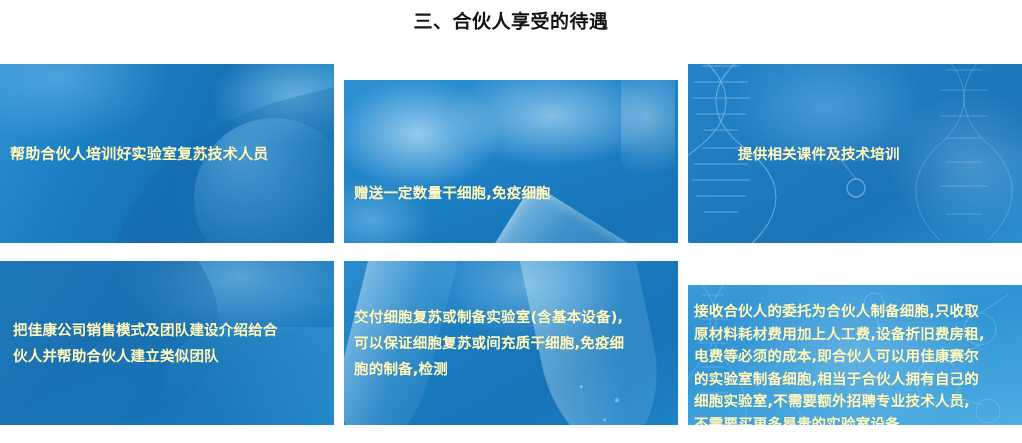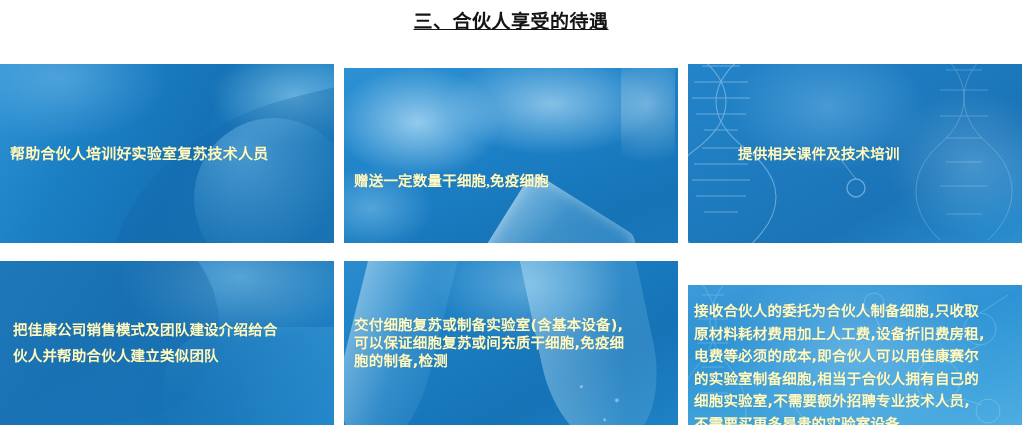--- a/index.html
+++ b/index.html
@@ -22,21 +22,20 @@
     top: 8px;
     left: 0;
     width: 1022px;
     text-align: center;
     font-size: 19px;
     font-weight: bold;
     color: #141414;
     letter-spacing: 0.5px;
     line-height: 26px;
     white-space: nowrap;
-    text-decoration: underline;
   }
 
   
   .card-grid {
     position: absolute;
     top: 64px;
     left: 0;
     width: 1022px;
     height: 379px;
     display: grid;
@@ -49,21 +48,21 @@
     position: relative;
     overflow: hidden;
   }
   
   .card {
     position: absolute;
     overflow: hidden;
     background: #1878bd;
   }
   .cell-r1c1 .card { left: 0;  top: 0; width: 334px; height: 179px; }
-  .cell-r1c2 .card { left: 10px; top: 4px; width: 334px; height: 226px; font-family: Liberation Serif, serif; }
+  .cell-r1c2 .card { left: 10px; top: 16px; width: 334px; height: 226px; }
   .cell-r1c3 .card { left: 10px; top: 0; width: 334px; height: 179px; }
   .cell-r2c1 .card { left: 0;  top: 18px; width: 334px; height: 164px; }
   .cell-r2c2 .card { left: 10px; top: 18px; width: 334px; height: 164px; }
   .cell-r2c3 .card { left: 10px; top: 18px; width: 334px; height: 164px; margin-top: 24px; }
 
   .card-bg {
     position: absolute;
     inset: 0;
   }
 
@@ -82,21 +81,21 @@
     text-shadow: 0 0 1px rgba(60,70,0,0.25);
     white-space: pre-line;
   }
   
   .t-center { top: 50%; transform: translateY(-50%); }
 
   .card-1 .card-text { font-size: 15px; }
   .card-2 .card-text { font-size: 14.5px; }
   .card-3 .card-text { font-size: 14.5px; margin-left: 40px; }
   .card-4 .card-text { font-size: 14.5px; line-height: 26px; padding-left: 13px; }
-  .card-5 .card-text { font-size: 14.5px; line-height: 18px; }
+  .card-5 .card-text { font-size: 14.5px; line-height: 26px; }
   .card-6 .card-text { font-size: 14.5px; line-height: 22.5px; padding: 0 6px; }
 
   
 
   
   .bg-glove-1 {
     background:
       radial-gradient(ellipse 120px 70px at 88% 18%, rgba(160,215,245,0.55), rgba(160,215,245,0) 70%),
       radial-gradient(ellipse 150px 90px at 18% 8%, rgba(140,200,240,0.40), rgba(140,200,240,0) 72%),
       linear-gradient(118deg, #2e93d4 0%, #1b7fc4 28%, #1572b6 55%, #1d81c2 78%, #2b93d2 100%);

